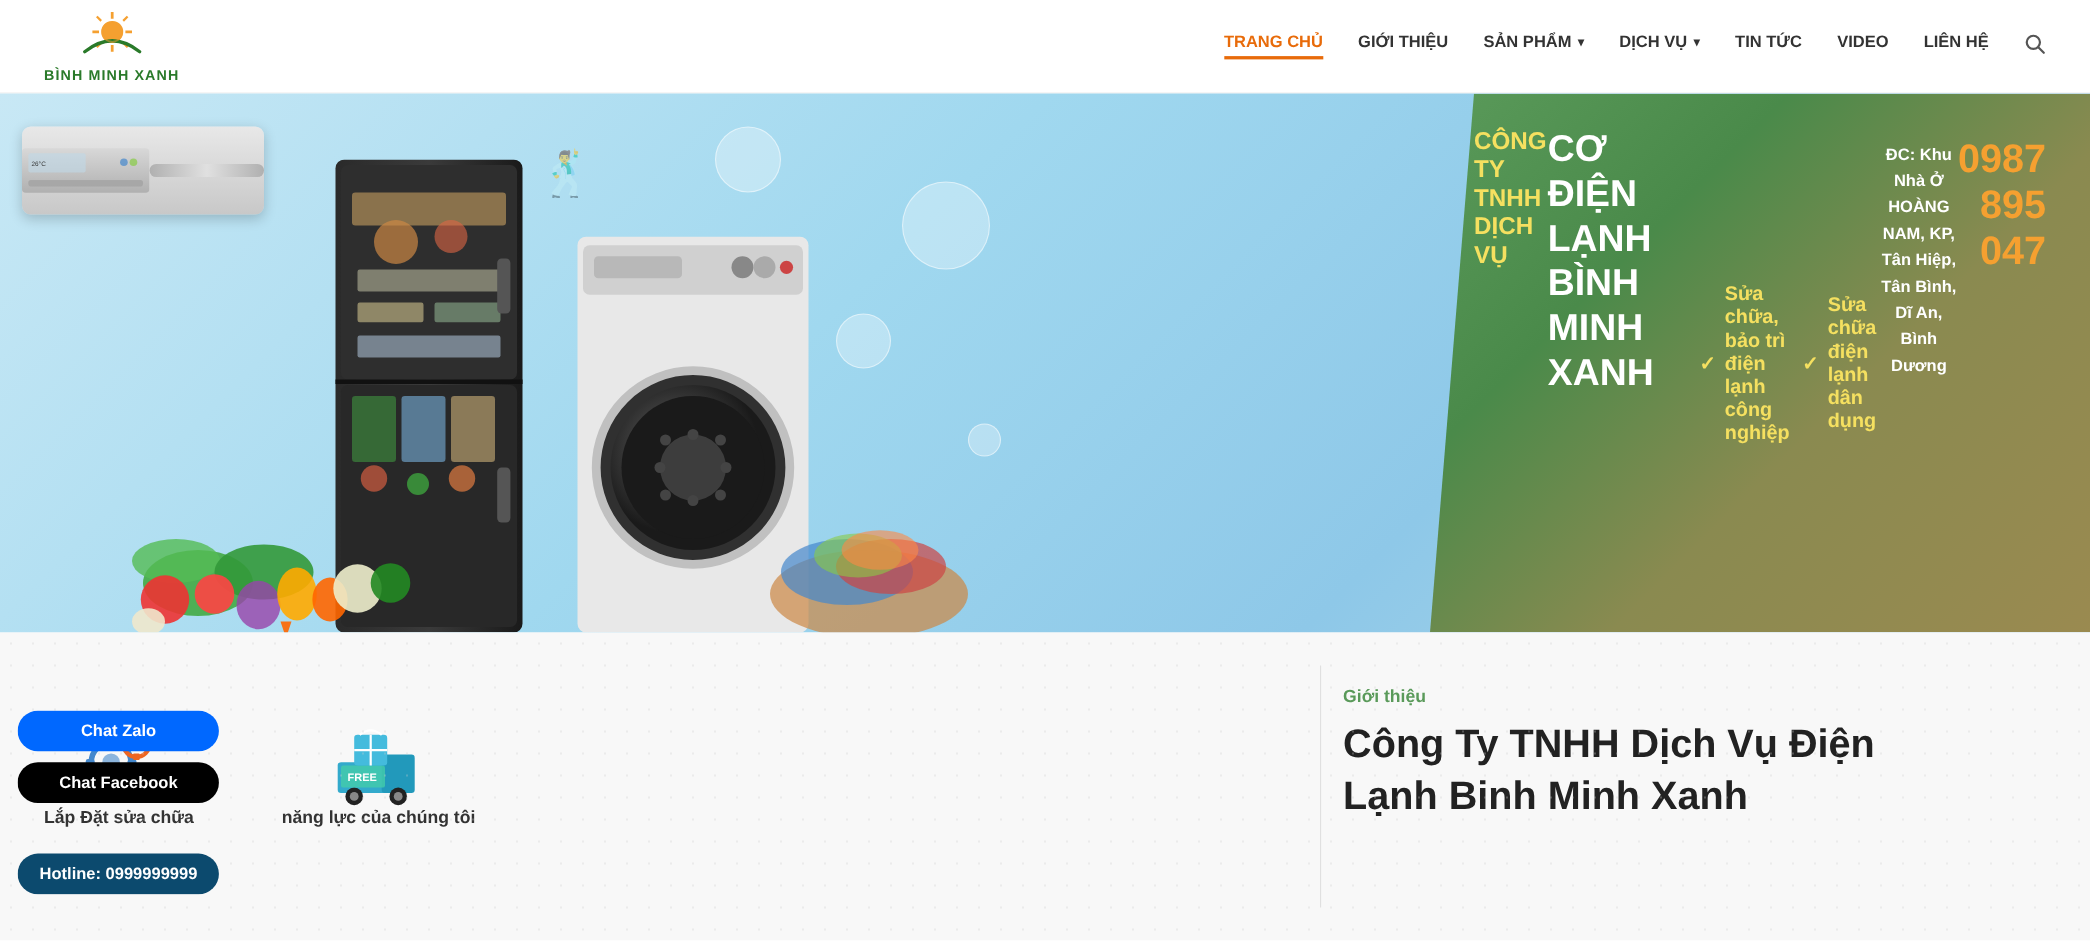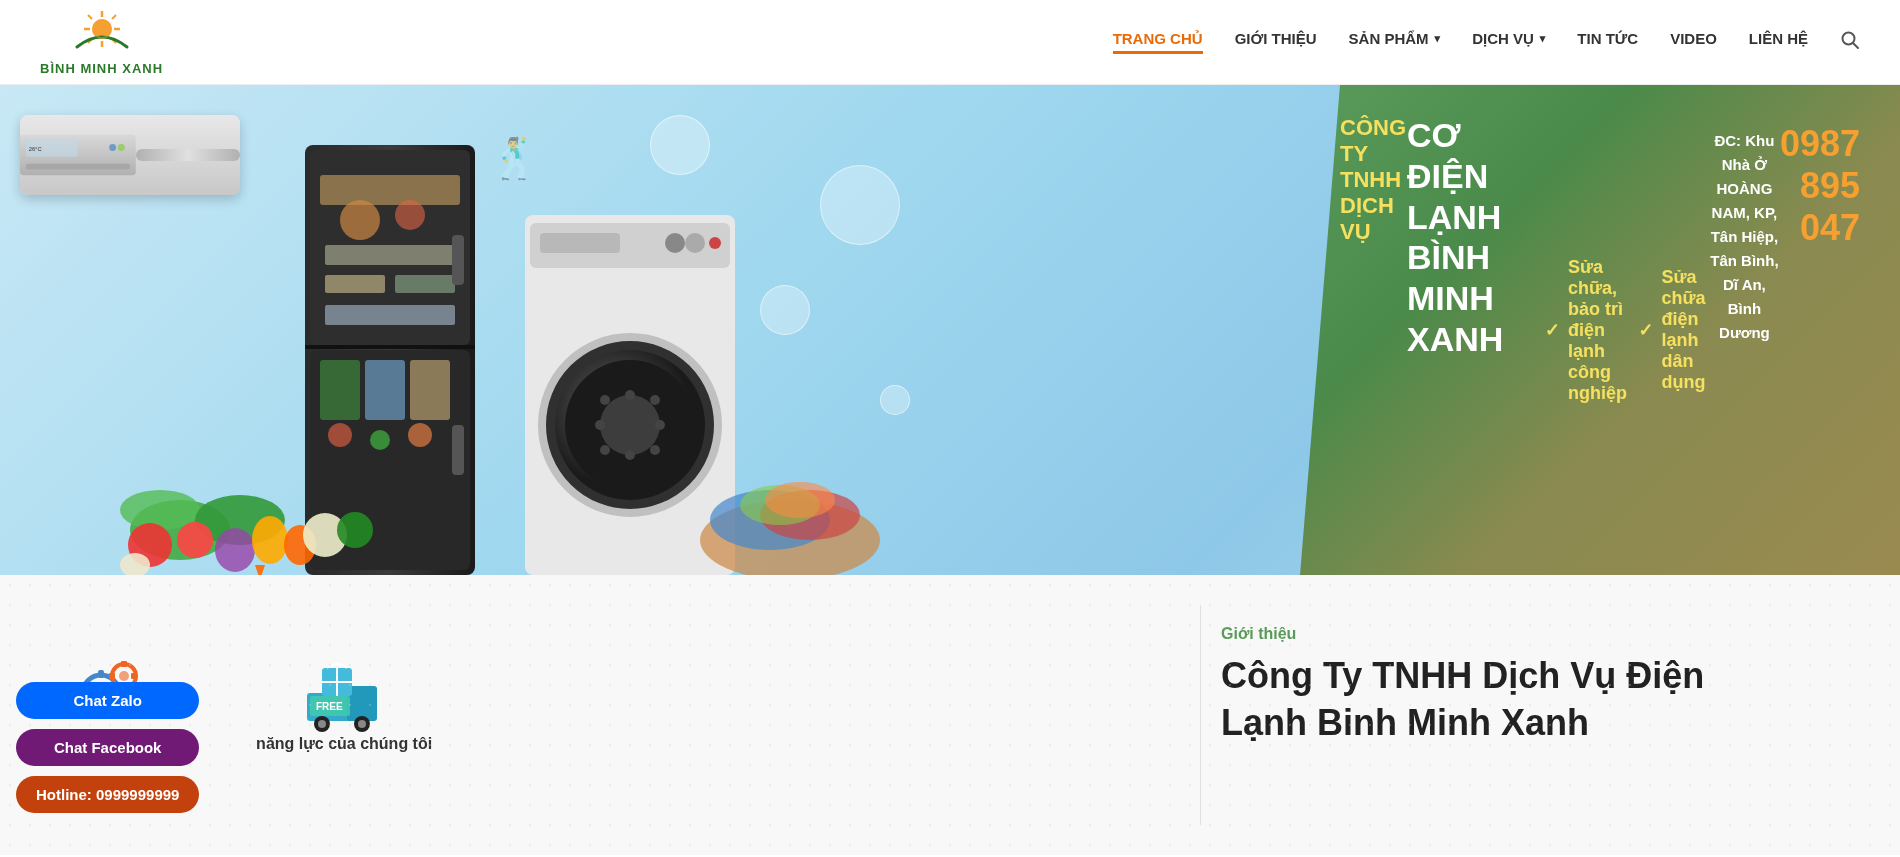--- a/index.html
+++ b/index.html
@@ -193,22 +193,22 @@
       padding: 10px 20px;
       border-radius: 25px;
       border: none;
       cursor: pointer;
       font-size: 15px;
       font-weight: 700;
       color: #fff;
       white-space: nowrap;
     }
     .chat-btn.zalo { background: #0068ff; }
-    .chat-btn.facebook { background: #701a75; }
-    .chat-btn.hotline { background: #c2410c; }
+    .chat-btn.facebook { background: #000000; }
+    .chat-btn.hotline { background: #0c4a6e; margin-top: 36px; }
 
     
     .services-section {
       flex: 1;
       display: flex;
       flex-direction: column;
       align-items: flex-start;
       padding: 20px 40px;
     }
 

